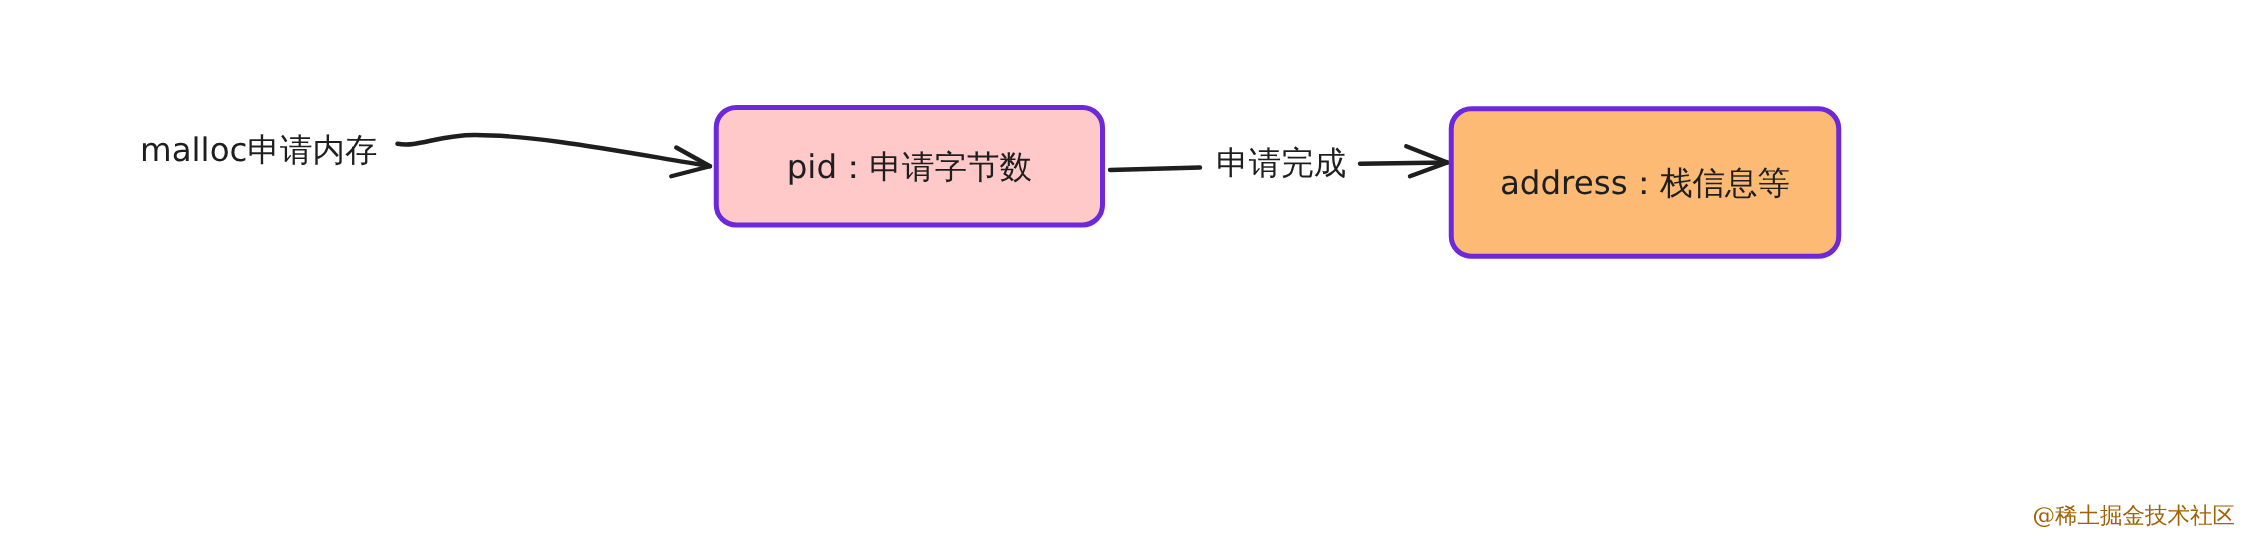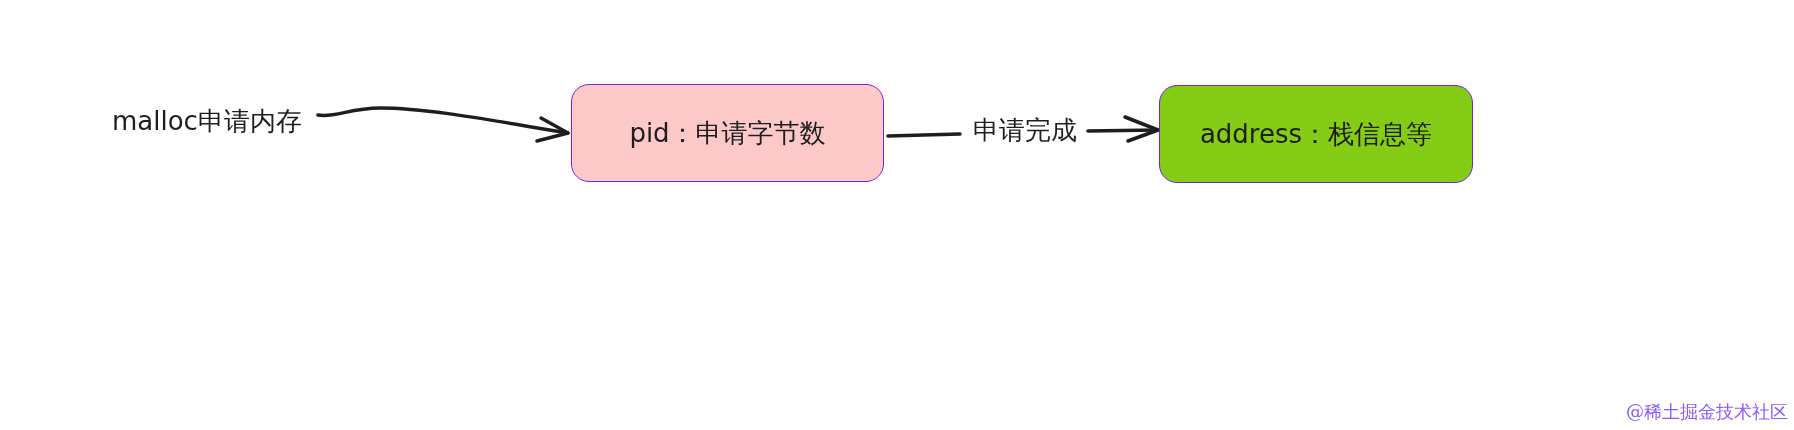--- a/index.html
+++ b/index.html
@@ -1,23 +1,23 @@
 <!DOCTYPE html>
 <html><head>
   <meta charset="utf-8">
   <style>
     html, body { margin: 0; padding: 0; background: #ffffff; }
     body { width: 1794px; height: 430px; position: relative; overflow: hidden;
            font-family: "DejaVu Sans", "Liberation Sans", sans-serif; color: #1e1e1e; }
     .canvas { position: absolute; left: 0; top: 0; width: 1794px; height: 430px; }
     .label { position: absolute; font-size: 26px; line-height: 1; white-space: nowrap; color: #1e1e1e; }
-    .node { position: absolute; box-sizing: border-box; border: 1px solid #6d28d9;
+    .node { position: absolute; box-sizing: border-box; border: 4px solid #6d28d9;
             border-radius: 18px; display: flex; align-items: center; justify-content: center;
             font-size: 26px; color: #1e1e1e; }
-    .watermark { position: absolute; right: 6px; bottom: 6px; font-size: 18px; color: #8b5cf6;
+    .watermark { position: absolute; right: 6px; bottom: 6px; font-size: 18px; color: #a16207;
                  font-family: "DejaVu Serif", "Liberation Serif", serif; }
     svg.edges { position: absolute; left: 0; top: 0; }
   </style>
 </head>
 <body>
 
 <div class="canvas">
 
   <svg class="edges" width="1794" height="430" viewBox="0 0 1794 430">
 
@@ -34,18 +34,18 @@
   </svg>
 
   <div class="label" style="left:112px; top:108px;text-align:center;">malloc申请内存</div>
 
   <div class="node" style="left:571px; top:84px; width:313px; height:98px; background:#ffc9c9;">
     <span>pid：申请字节数</span>
   </div>
 
   <div class="label" style="left:969px; top:119px; background:#ffffff; padding:0 4px;font-family:Liberation Mono, monospace;">申请完成</div>
 
-  <div class="node" style="left:1159px; top:85px; width:314px; height:98px; background:#84cc16;">
+  <div class="node" style="left:1159px; top:85px; width:314px; height:122px; background:#fdba74;">
     <span>address：栈信息等</span>
   </div>
 
   <div class="watermark">@稀土掘金技术社区</div>
 </div>
 
 </body></html>

